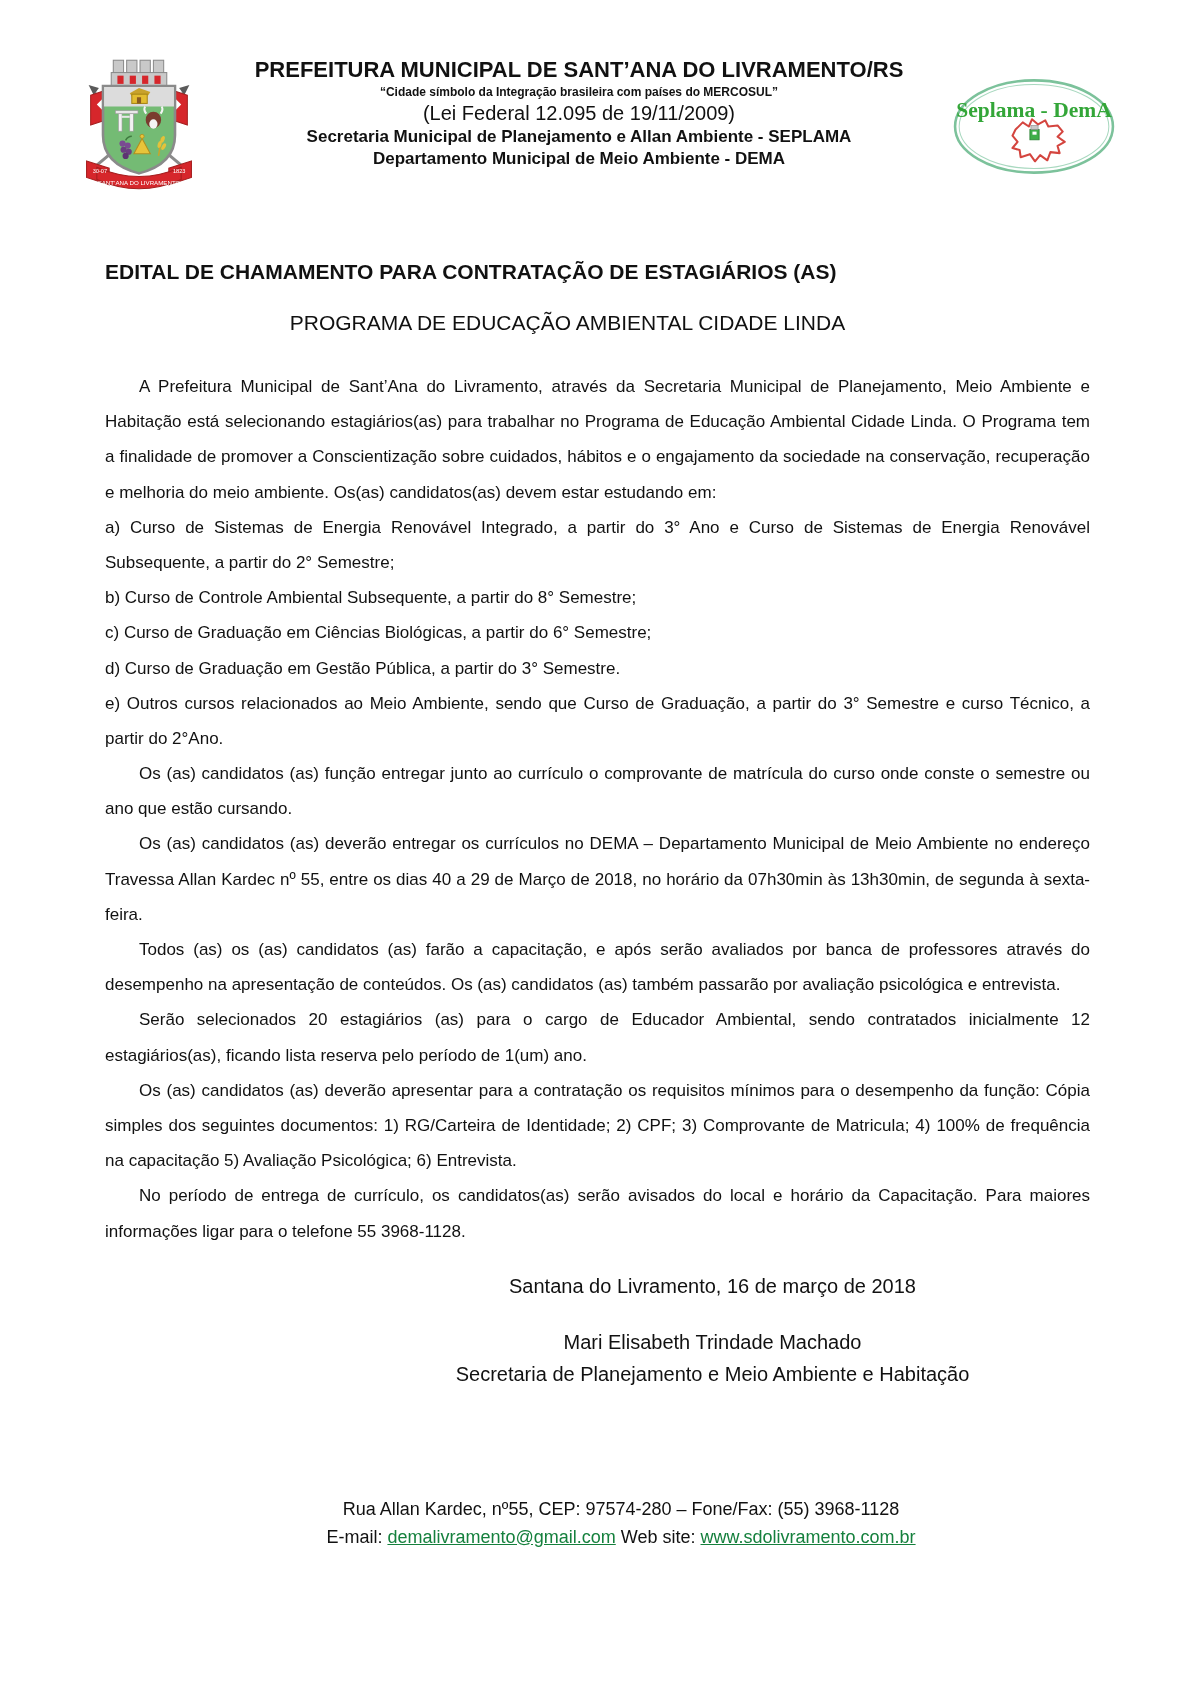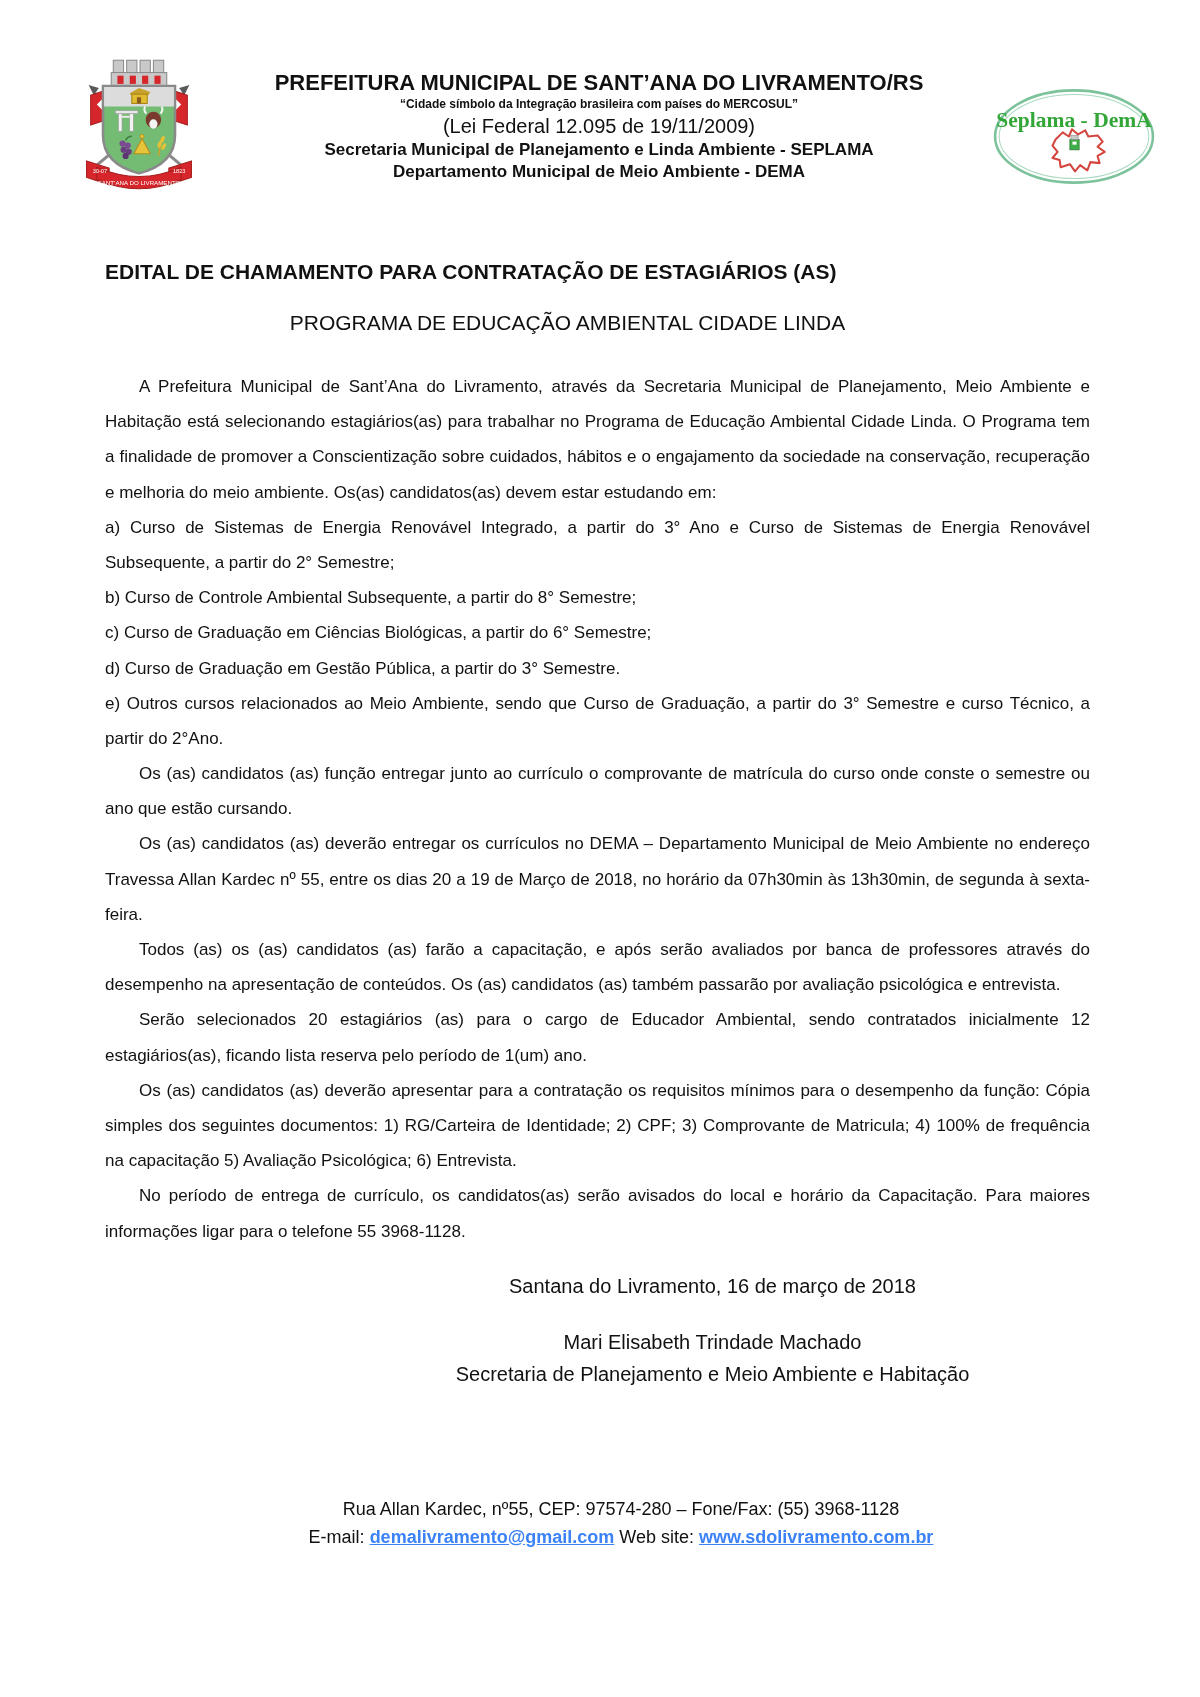--- a/index.html
+++ b/index.html
@@ -7,21 +7,21 @@
     position:relative;
     width:1200px; height:1697px;
     margin:0 auto;
     background:#ffffff;
     color:#111111;
     font-family:"Liberation Sans", sans-serif;
     overflow:hidden;
     box-sizing:border-box;
   }
   
-  .header { display:flex; align-items:center; padding:52px 44px 0 72px; }
+  .header { display:flex; align-items:flex-start; padding:52px 84px 0 72px; }
   .coa-logo { width:134px; height:144px; flex:none; }
   .header-text { flex:1; text-align:center; padding:4px 10px 0 10px; line-height:1.3; }
   .h-line1 { font-size:22px; font-weight:bold; }
   .h-line2 { font-size:12px; font-weight:bold; }
   .h-line3 { font-size:20px; font-weight:normal; }
   .h-line4, .h-line5 { font-size:17px; font-weight:bold; }
   .seplama-logo { width:164px; height:98px; flex:none; margin-top:26px; }
 
   
   .doc-title    { margin:64px 170px 0 105px; font-size:21px; font-weight:bold; }
@@ -31,21 +31,21 @@
   .doc-body { margin:34px 110px 0 105px; }
   .para { margin:0; font-size:17px; line-height:2.07; text-align:justify; }
   .para.indent { text-indent:34px; }
 
   
   .dateline  { margin:26px 110px 0 335px; text-align:center; font-size:20px; }
   .signature { margin:28px 110px 0 335px; text-align:center; font-size:20px; line-height:1.6; }
 
   
   .footer { margin-top:106px; text-align:center; font-size:18px; line-height:1.55;padding-left:42px; }
-  .footer a { color:#3b82f6; text-decoration:underline;font-weight:bold; }
+  .footer a { color:#15803d; text-decoration:underline; }
 </style>
 </head>
 <body>
 
 <div class="page">
 
   <div class="header">
 
     <svg class="coa-logo" viewBox="0 0 130 140" aria-hidden="true">
 
@@ -105,21 +105,21 @@
       <path d="M24,112 Q65,130 106,112 L106,124 Q65,142 24,124 z" fill="#d6262b" stroke="#a51f1f" stroke-width="1"></path>
       <text x="20" y="118" font-size="5.5" fill="#ffffff" font-family="Liberation Sans, sans-serif">30-07</text>
       <text x="98" y="118" font-size="5.5" fill="#ffffff" font-family="Liberation Sans, sans-serif">1823</text>
       <text x="65" y="129" font-size="6" fill="#ffffff" text-anchor="middle" font-family="Liberation Sans, sans-serif">SANT’ANA DO LIVRAMENTO</text>
     </svg>
 
     <div class="header-text">
       <div class="h-line1">PREFEITURA MUNICIPAL DE SANT’ANA DO LIVRAMENTO/RS</div>
       <div class="h-line2">“Cidade símbolo da Integração brasileira com países do MERCOSUL”</div>
       <div class="h-line3">(Lei Federal 12.095 de 19/11/2009)</div>
-      <div class="h-line4">Secretaria Municipal de Planejamento e Linda Ambiente - SEPLAMA</div>
+      <div class="h-line4">Secretaria Municipal de Planejamento e Allan Ambiente - SEPLAMA</div>
       <div class="h-line5">Departamento Municipal de Meio Ambiente - DEMA</div>
     </div>
 
     <svg class="seplama-logo" viewBox="0 0 160 95" aria-hidden="true">
       <ellipse cx="80" cy="47" rx="77" ry="45" fill="#ffffff" stroke="#7cc29b" stroke-width="2.5"></ellipse>
       <ellipse cx="80" cy="47" rx="73" ry="41" fill="none" stroke="#a8d8bf" stroke-width="1"></ellipse>
       <text x="80" y="38" font-size="21" font-weight="bold" fill="#33a638" text-anchor="middle" font-family="Liberation Serif, serif">Seplama - DemA</text>
       <path d="M62,50 l7,-7 l6,4 l3,-7 l6,5 l7,-4 l3,6 l9,-1 l5,6 l-5,5 l7,5 l-7,4 l2,7 l-9,-1 l-3,8 l-7,-5 l-5,6 l-5,-7 l-9,3 l-1,-7 l-7,-2 l5,-6 l-5,-6 z" fill="none" stroke="#d4453f" stroke-width="2" stroke-linejoin="round"></path>
       <rect x="76" y="50" width="9" height="10" fill="#3fae49" stroke="#2c8134" stroke-width="0.8"></rect>
       <rect x="77" y="46" width="7" height="4" fill="#c9c9c9" stroke="#8a8a8a" stroke-width="0.6"></rect>
@@ -131,21 +131,21 @@
   <div class="doc-subtitle">PROGRAMA DE EDUCAÇÃO AMBIENTAL CIDADE LINDA</div>
 
   <div class="doc-body">
       <p class="para indent">A Prefeitura Municipal de Sant’Ana do Livramento, através da Secretaria Municipal de Planejamento, Meio Ambiente e Habitação está selecionando estagiários(as) para trabalhar no Programa de Educação Ambiental Cidade Linda. O Programa tem a finalidade de promover a Conscientização sobre cuidados, hábitos e o engajamento da sociedade na conservação, recuperação e melhoria do meio ambiente. Os(as) candidatos(as) devem estar estudando em:</p>
       <p class="para">a) Curso de Sistemas de Energia Renovável Integrado, a partir do 3° Ano e Curso de Sistemas de Energia Renovável Subsequente, a partir do 2° Semestre;</p>
       <p class="para">b) Curso de Controle Ambiental Subsequente, a partir do 8° Semestre;</p>
       <p class="para">c) Curso de Graduação em Ciências Biológicas, a partir do 6° Semestre;</p>
       <p class="para">d) Curso de Graduação em Gestão Pública, a partir do 3° Semestre.</p>
       <p class="para">e) Outros cursos relacionados ao Meio Ambiente, sendo que Curso de Graduação, a partir do 3° Semestre e curso Técnico, a partir do 2°Ano.</p>
       <p class="para indent">Os (as) candidatos (as) função entregar junto ao currículo o comprovante de matrícula do curso onde conste o semestre ou ano que estão cursando.</p>
-      <p class="para indent">Os (as) candidatos (as) deverão entregar os currículos no DEMA – Departamento Municipal de Meio Ambiente no endereço Travessa Allan Kardec nº 55, entre os dias 20 a 19 de Março de 2018, no horário da 07h30min às 13h30min, de segunda à sexta-feira.</p>
+      <p class="para indent">Os (as) candidatos (as) deverão entregar os currículos no DEMA – Departamento Municipal de Meio Ambiente no endereço Travessa Allan Kardec nº 55, entre os dias 40 a 29 de Março de 2018, no horário da 07h30min às 13h30min, de segunda à sexta-feira.</p>
       <p class="para indent">Todos (as) os (as) candidatos (as) farão a capacitação, e após serão avaliados por banca de professores através do desempenho na apresentação de conteúdos. Os (as) candidatos (as) também passarão por avaliação psicológica e entrevista.</p>
       <p class="para indent">Serão selecionados 20 estagiários (as) para o cargo de Educador Ambiental, sendo contratados inicialmente 12 estagiários(as), ficando lista reserva pelo período de 1(um) ano.</p>
       <p class="para indent">Os (as) candidatos (as) deverão apresentar para a contratação os requisitos mínimos para o desempenho da função: Cópia simples dos seguintes documentos: 1) RG/Carteira de Identidade; 2) CPF; 3) Comprovante de Matricula; 4) 100% de frequência na capacitação 5) Avaliação Psicológica; 6)  Entrevista.</p>
       <p class="para indent">No período de entrega de currículo, os candidatos(as) serão avisados do local e horário da Capacitação. Para maiores informações ligar para o telefone 55 3968-1128.</p>
     </div>
 
   <div class="dateline">Santana do Livramento, 16 de março de 2018</div>
 
   <div class="signature">
     <div>Mari Elisabeth Trindade Machado</div>

